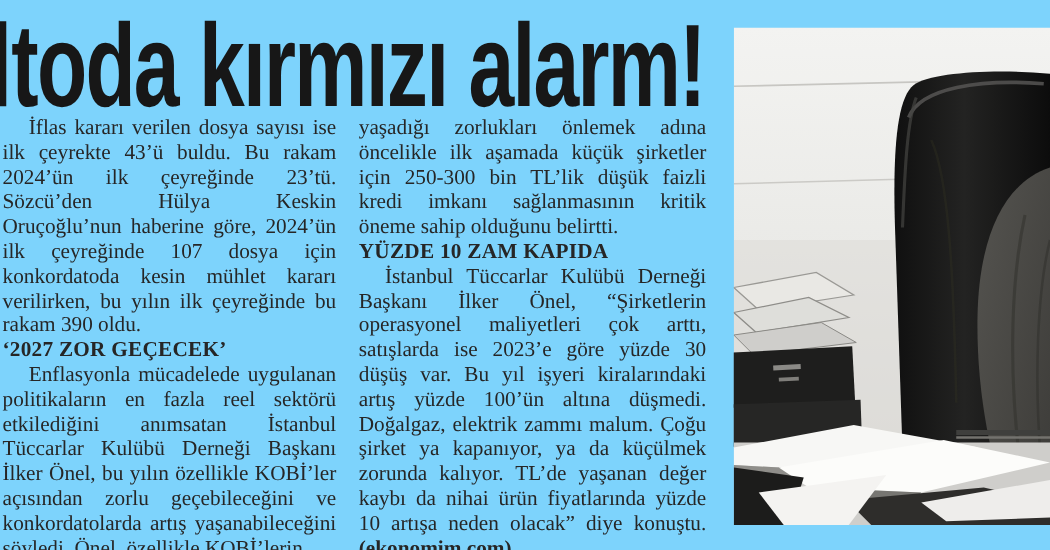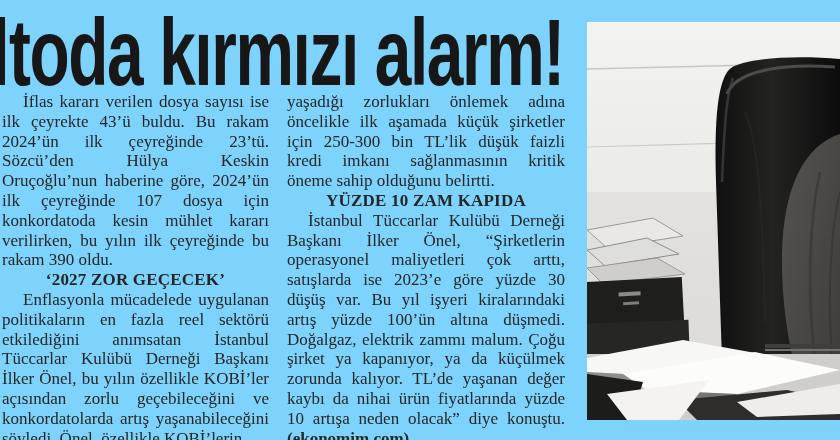--- a/index.html
+++ b/index.html
@@ -12,21 +12,21 @@
     font-weight:bold;font-size:94px;line-height:1;letter-spacing:-2px;color:#171717;
     white-space:nowrap;transform:scaleX(.70);transform-origin:0 0;}
   .headline-remnant{position:absolute;top:17px;left:0;width:5px;height:68px;background:#171717;}
 
   
   .col{position:absolute;top:92px;font-size:17px;line-height:19.8px;text-align:justify;}
   .col-1{left:2px;width:267px;}
   .col-2{left:287px;width:278px;}
   .col p{margin:0;}
   .ind{text-indent:21px;}
-  .subhead{margin:0;font-size:17px;line-height:19.8px;font-weight:bold;letter-spacing:.2px;text-align:center;}
+  .subhead{margin:0;font-size:17px;line-height:19.8px;font-weight:bold;letter-spacing:.2px;text-align:left;}
   .credit{font-weight:bold;}
 
   
   .article-photo{position:absolute;top:22px;left:587px;width:253px;height:398px;display:block;}
 </style>
 </head>
 <body>
 
 <div class="page">
 

